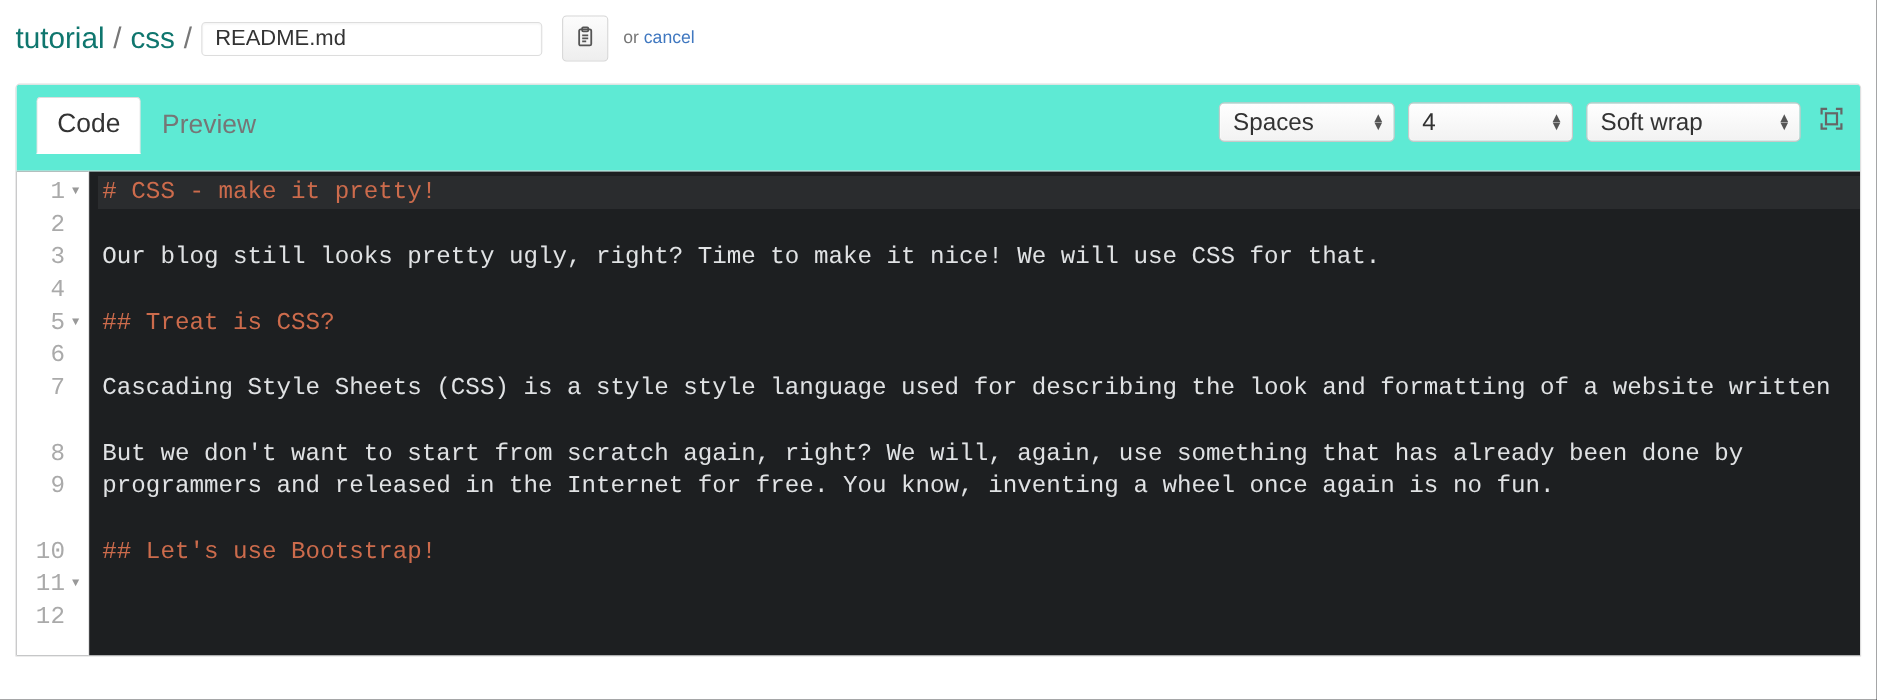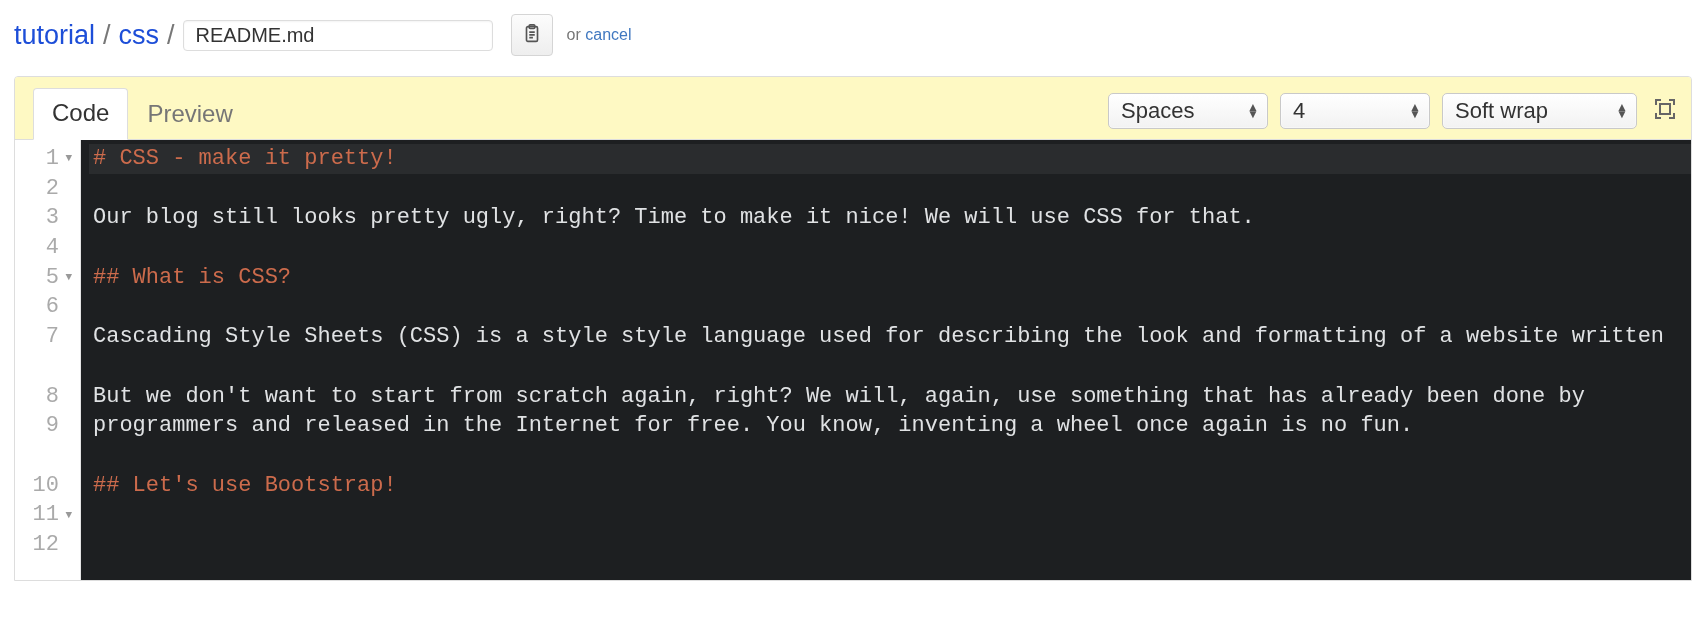--- a/index.html
+++ b/index.html
@@ -16,21 +16,21 @@
     align-items: center;
     gap: 10px;
     margin-bottom: 20px;
   }
   .breadcrumb {
     display: flex;
     align-items: center;
     gap: 8px;
     font-size: 27px;
   }
-  .breadcrumb a { color: #1d4ed8; text-decoration: none; cursor: pointer; }
+  .breadcrumb a { color: #0f766e; text-decoration: none; cursor: pointer; }
   .breadcrumb .sep { color: #777; }
   .fname {
     font-size: 20px;
     padding: 3px 12px;
     border: 1px solid #ddd;
     border-radius: 4px;
     box-shadow: inset 0 1px 2px rgba(0,0,0,.05);
     background: #fff;
     min-width: 310px;
     color: #333;
@@ -50,23 +50,23 @@
   .orcancel { font-size: 16px; color:#777; margin-left:4px; }
   .orcancel a { color:#4078c0; text-decoration:none; cursor:pointer; }
 
   .editor-box {
     border: 1px solid #ddd;
     border-radius: 4px 4px 0 0;
     overflow: hidden;
   }
   .toolbar {
     display:flex; align-items:flex-end;
-    background:#fef9c3;
+    background:#5eead4;
     border-bottom:1px solid #ddd;
-    padding: 10px 10px 0 18px;
+    padding: 10px 10px 16px 18px;
     text-align: right;
   }
   .tabs { display:flex; align-items:flex-end; flex:1; }
   .tab {
     font-size:24px;
     padding:10px 18px 12px;
     color:#767676; cursor:pointer;
     border:1px solid transparent;
     border-bottom:none;
     position:relative; top:1px;
@@ -200,21 +200,21 @@
         </div>
         <div class="gln">10<span class="fold"></span></div>
         <div class="gln">11<span class="fold">▼</span></div>
         <div class="gln">12<span class="fold"></span></div>
       </div>
     <div class="content" id="content">
         <div class="cl hl"><span class="md-h"># CSS - make it pretty!</span></div>
         <div class="cl"></div>
         <div class="cl">Our blog still looks pretty ugly, right? Time to make it nice! We will use CSS for that.</div>
         <div class="cl"></div>
-        <div class="cl"><span class="md-h">## What is CSS?</span></div>
+        <div class="cl"><span class="md-h">## Treat is CSS?</span></div>
         <div class="cl"></div>
         <div class="cl">Cascading Style Sheets (CSS) is a style style language used for describing the look and formatting of a website written</div>
         <div class="cl"></div>
         <div class="cl">But we don't want to start from scratch again, right? We will, again, use something that has already been done by</div>
         <div class="cl">programmers and released in the Internet for free. You know, inventing a wheel once again is no fun.</div>
         <div class="cl"></div>
         <div class="cl"><span class="md-h">## Let's use Bootstrap!</span></div>
         <div class="cl"></div>
       </div>
   </div>

